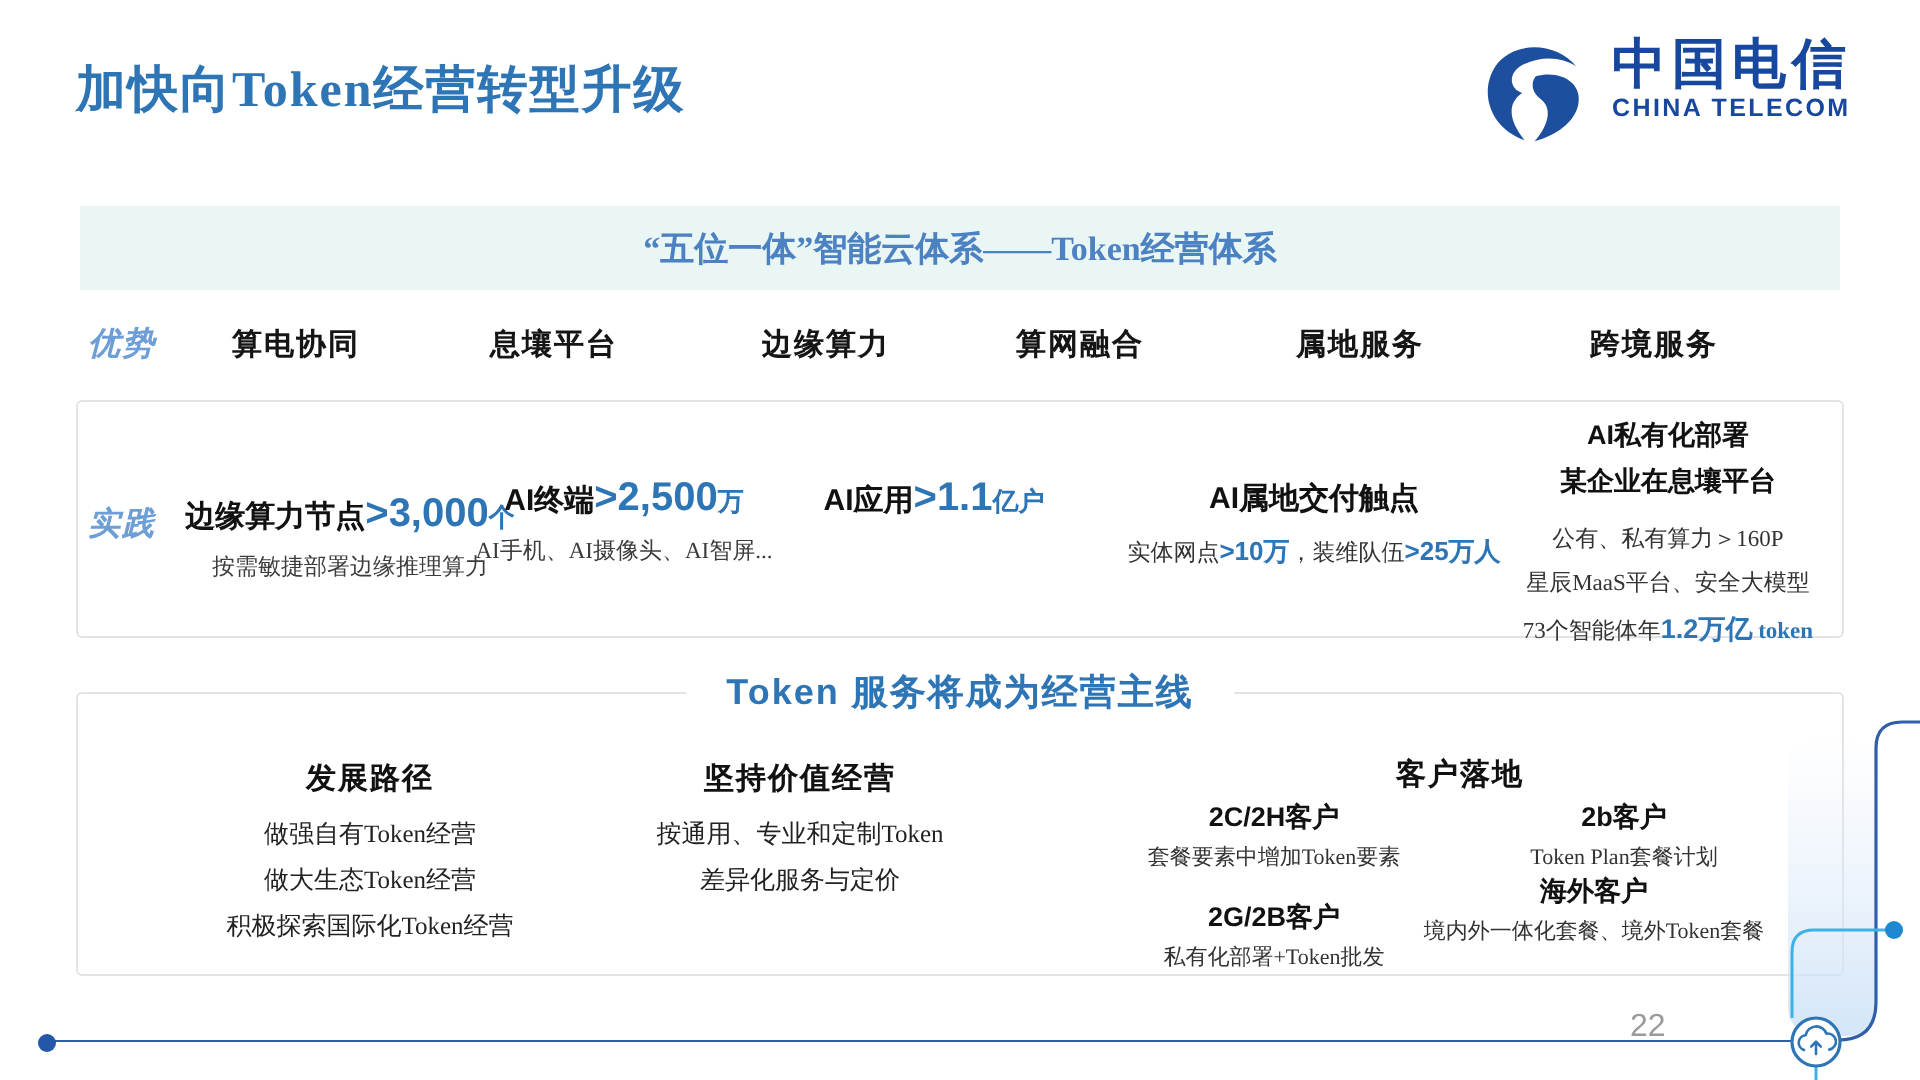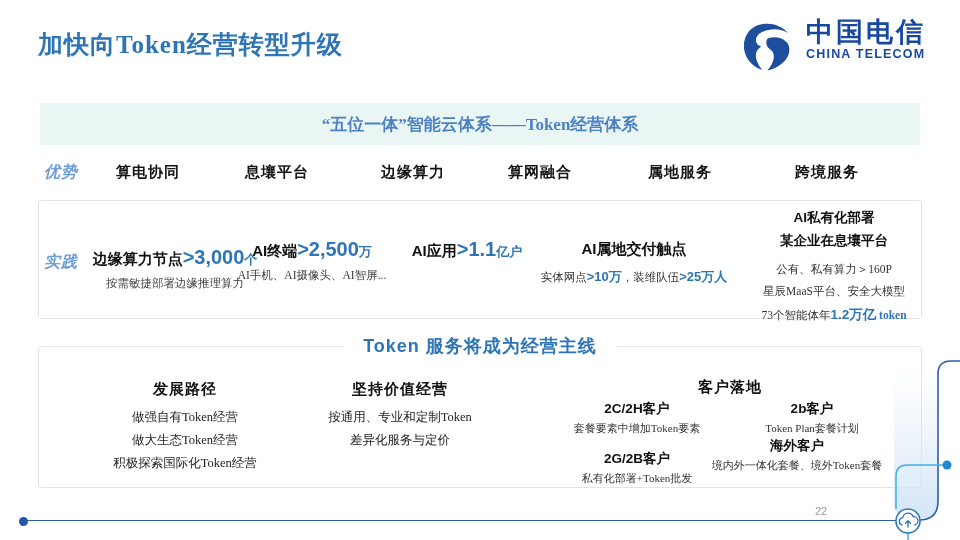--- a/index.html
+++ b/index.html
@@ -76,21 +76,21 @@
   .col-items {
     position:absolute; transform:translateX(-50%); text-align:center; white-space:nowrap;
     font-family:"Liberation Serif", serif; font-size:12.5px; color:#222; line-height:23px;
   }
   .card { position:absolute; transform:translateX(-50%); text-align:center; white-space:nowrap; }
   .card-title { font-size:13.5px; font-weight:bold; color:#111; }
   .card-desc  { font-size:11px; color:#333; font-family:"Liberation Serif", serif; margin-top:3px; }
   
   .bottom-line { position:absolute; left:24px; top:520px; width:872px; border-top:1.5px solid #2e5fa8; }
   .line-dot { position:absolute; left:19px; top:517px; width:9px; height:9px; border-radius:50%; background:#2457a7; }
-  .page-num { position:absolute; left:815px; top:505px; font-size:11px; color:#9a9a9a; }
+  .page-num { position:absolute; left:815px; top:505px; font-size:16px; color:#9a9a9a; }
   .deco-svg { position:absolute; right:0; top:330px; width:100px; height:210px; }
 </style>
 </head>
 <body>
 
 <div class="slide">
 
   <div class="slide-title">加快向Token经营转型升级</div>
 
   <div class="logo">
@@ -132,21 +132,21 @@
     </div>
     <div class="stat-sub">AI手机、AI摄像头、AI智屏...</div>
   </div>
 
   <div class="stat" style="left:467px; top:238px;">
     <div class="stat-main">
       <span class="stat-prefix">AI应用</span><span class="stat-value">&gt;1.1</span><span class="stat-unit">亿户</span>
     </div>
   </div>
 
-  <div class="stat" style="left:634px; top:240px;">
+  <div class="stat" style="left:657px; top:240px;">
     <div class="touch-title">AI属地交付触点</div>
     <div class="touch-sub">
       <span class="tp-black">实体网点</span><span class="tp-blue">&gt;10万</span><span class="tp-black">，装维队伍</span><span class="tp-blue">&gt;25万人</span>
     </div>
   </div>
 
   <div class="case">
     <div class="case-bold">AI私有化部署</div>
     <div class="case-bold">某企业在息壤平台</div>
     <div class="case-line" style="margin-top:10px;">公有、私有算力＞160P</div>

